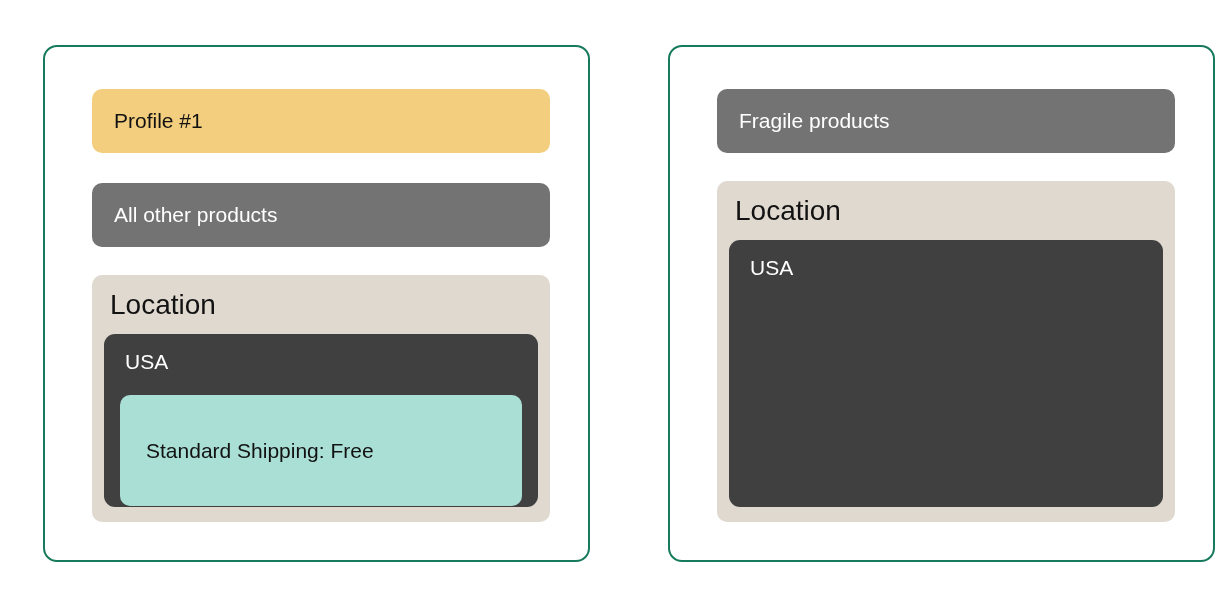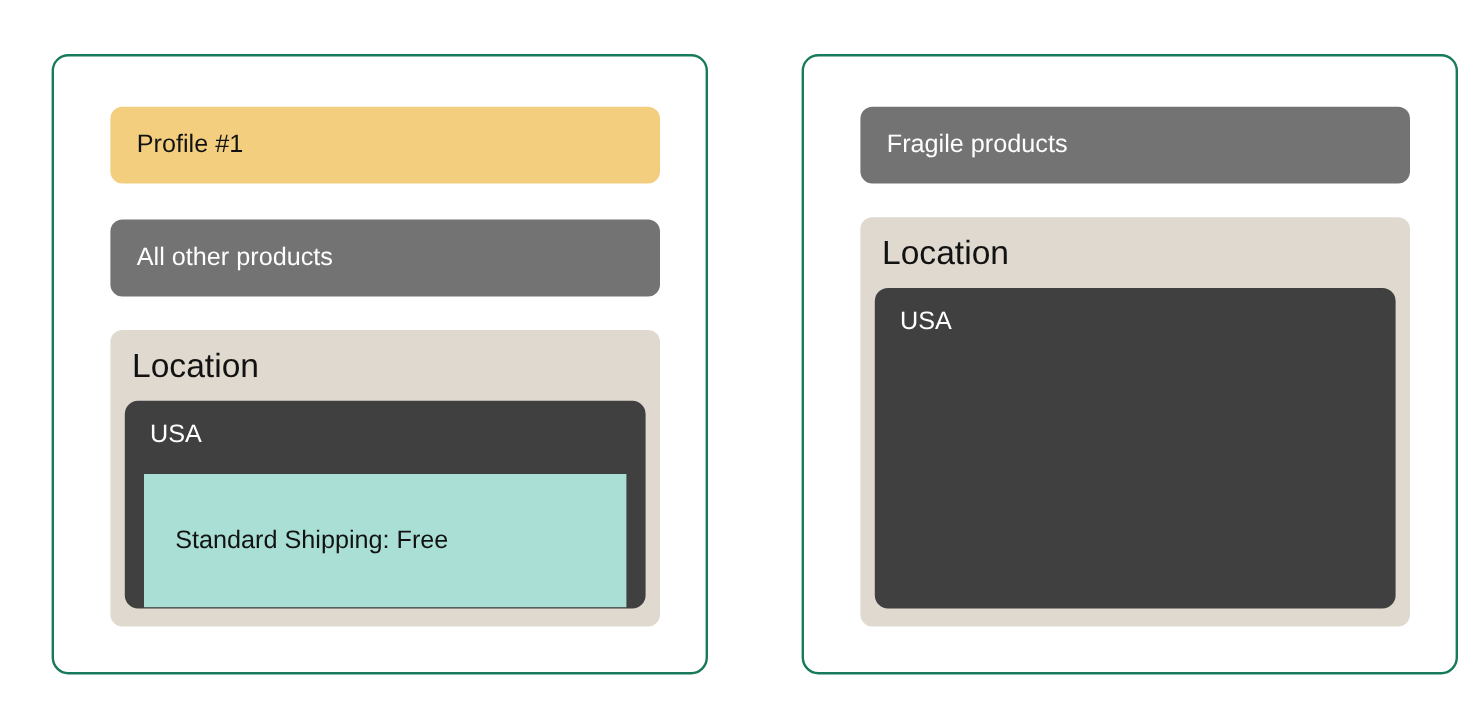--- a/index.html
+++ b/index.html
@@ -85,21 +85,21 @@
   .country-label {
     font-size: 21px;
     color: #ffffff;
     padding-left: 5px;
     line-height: 26px;
     flex: none;
   }
 
   .rate-box {
     background: #a9dfd4;
-    border-radius: 0;
+    border-radius: 10px;
     flex: 1;
     margin-top: 20px;
     display: flex;
     align-items: center;
     padding-left: 26px;
     font-size: 21px;
     color: #121212;
   }
 </style>
 </head>

